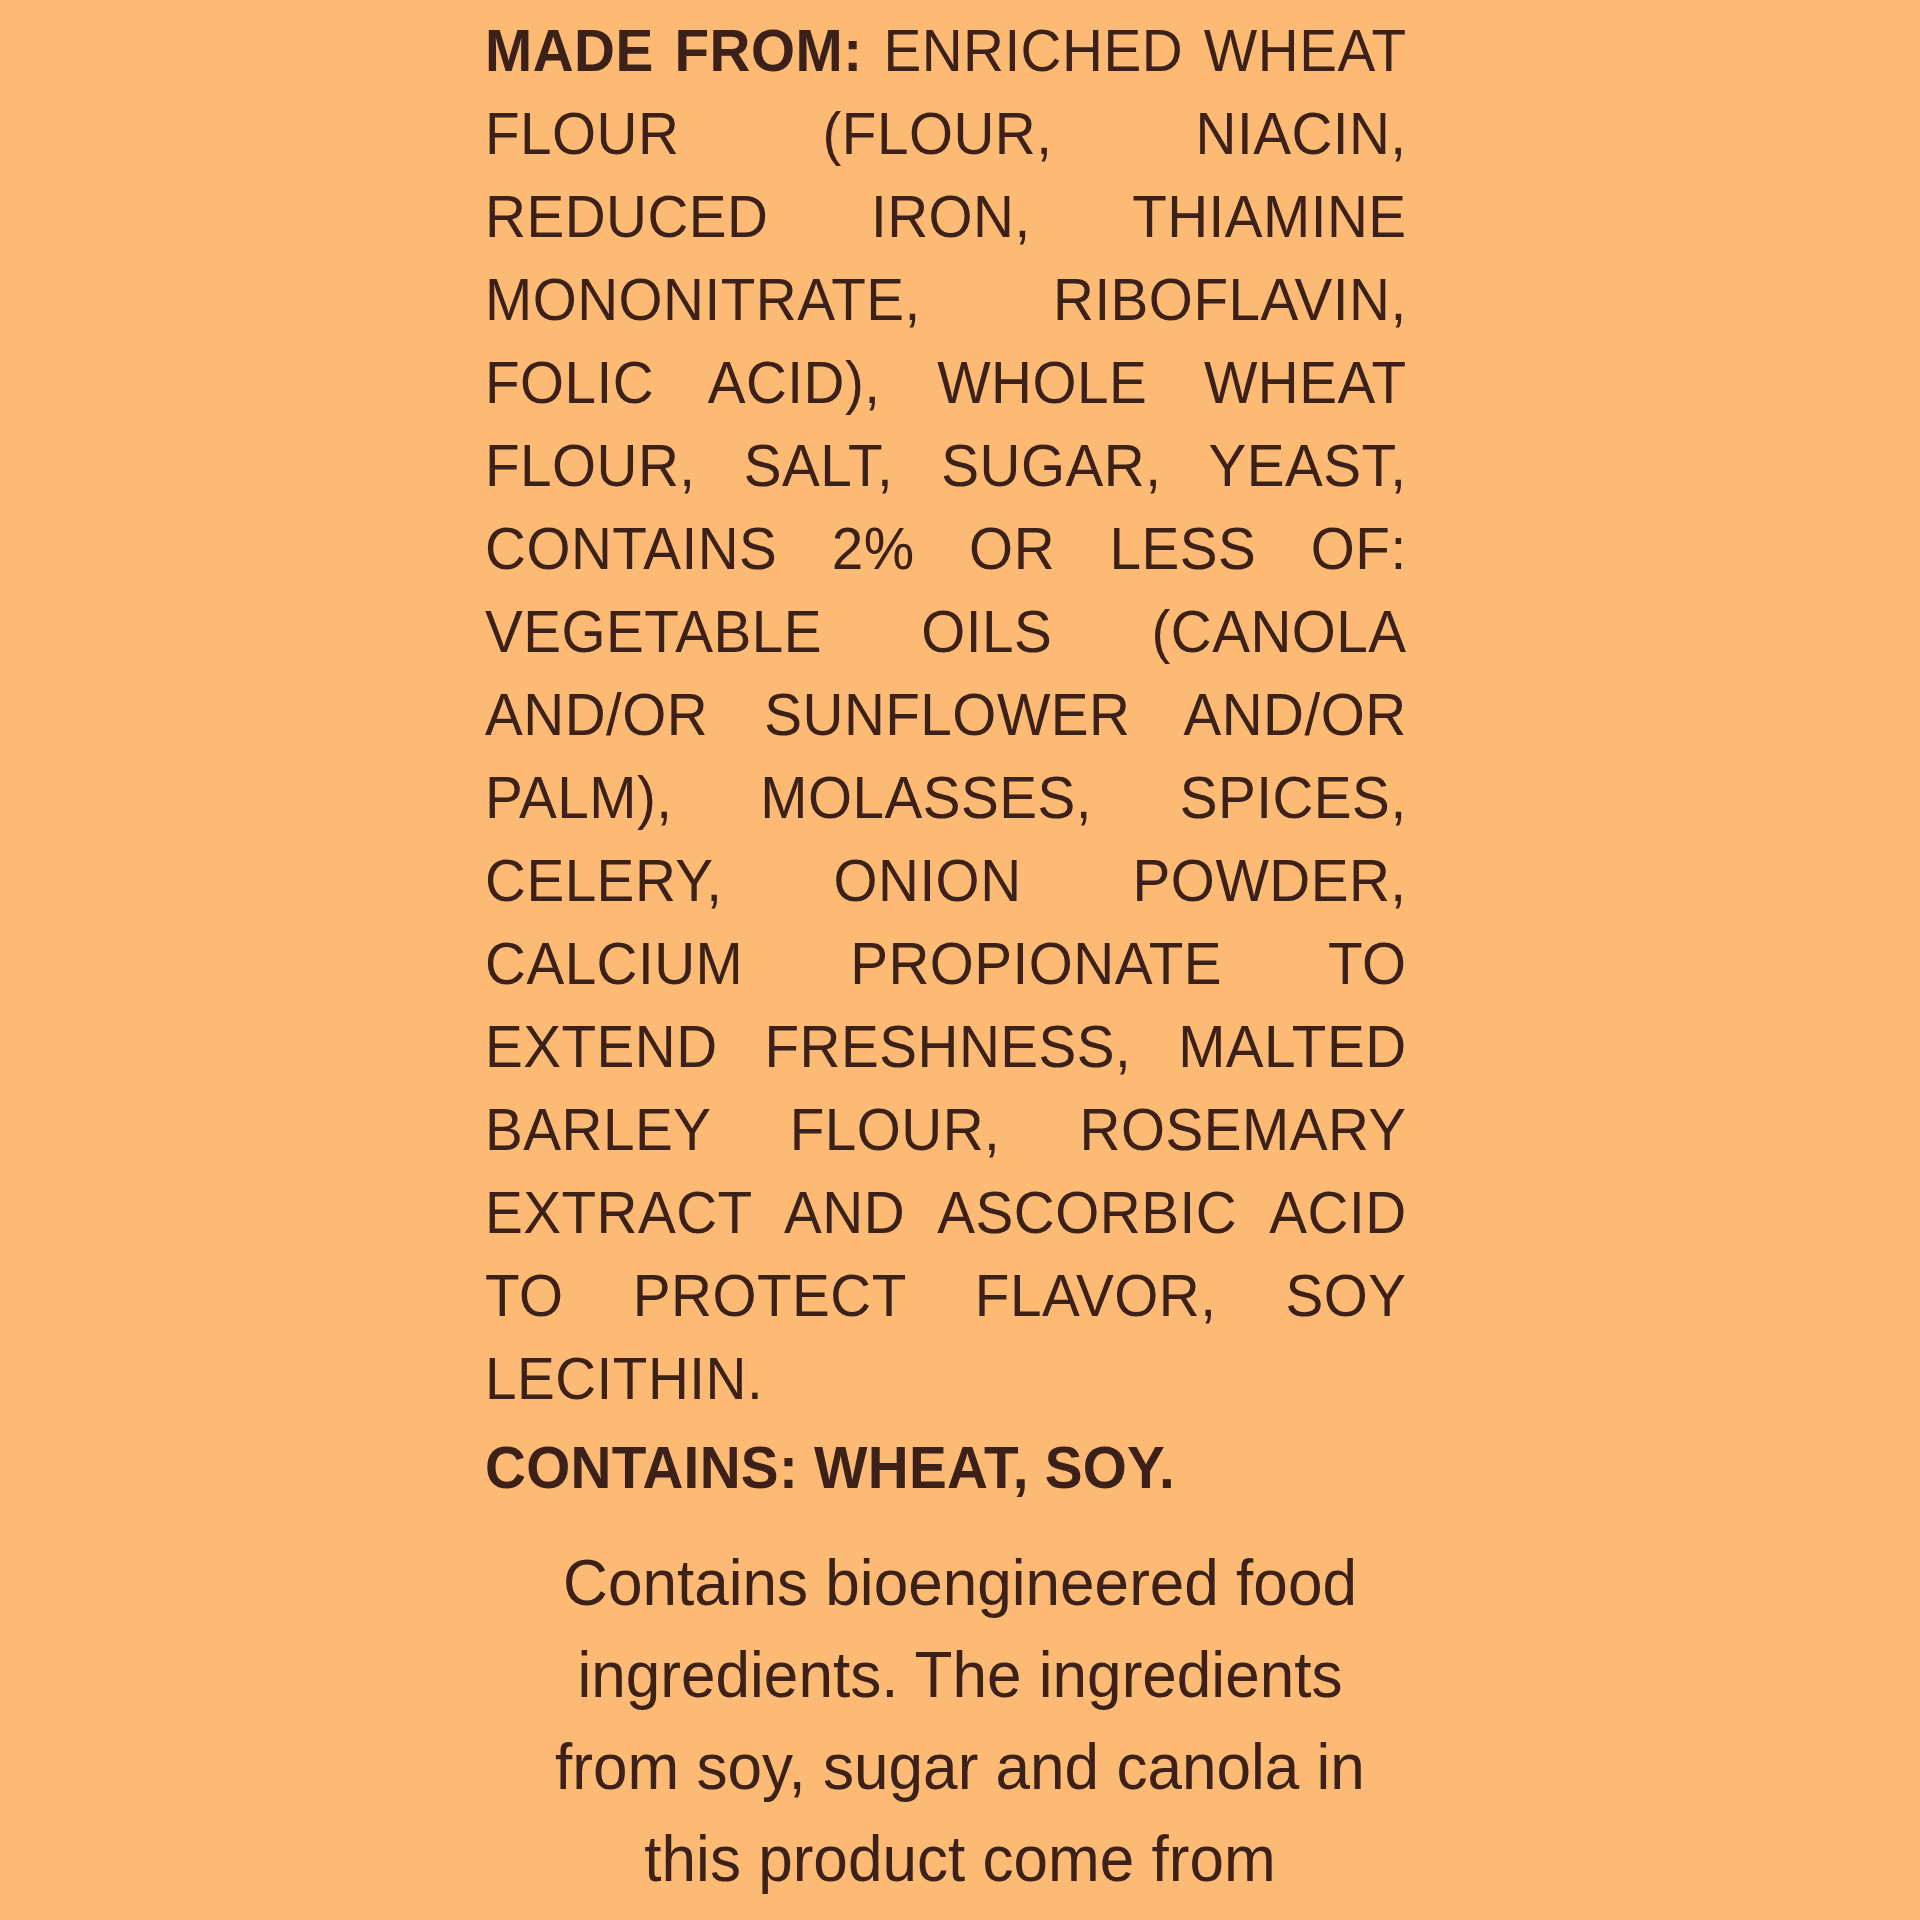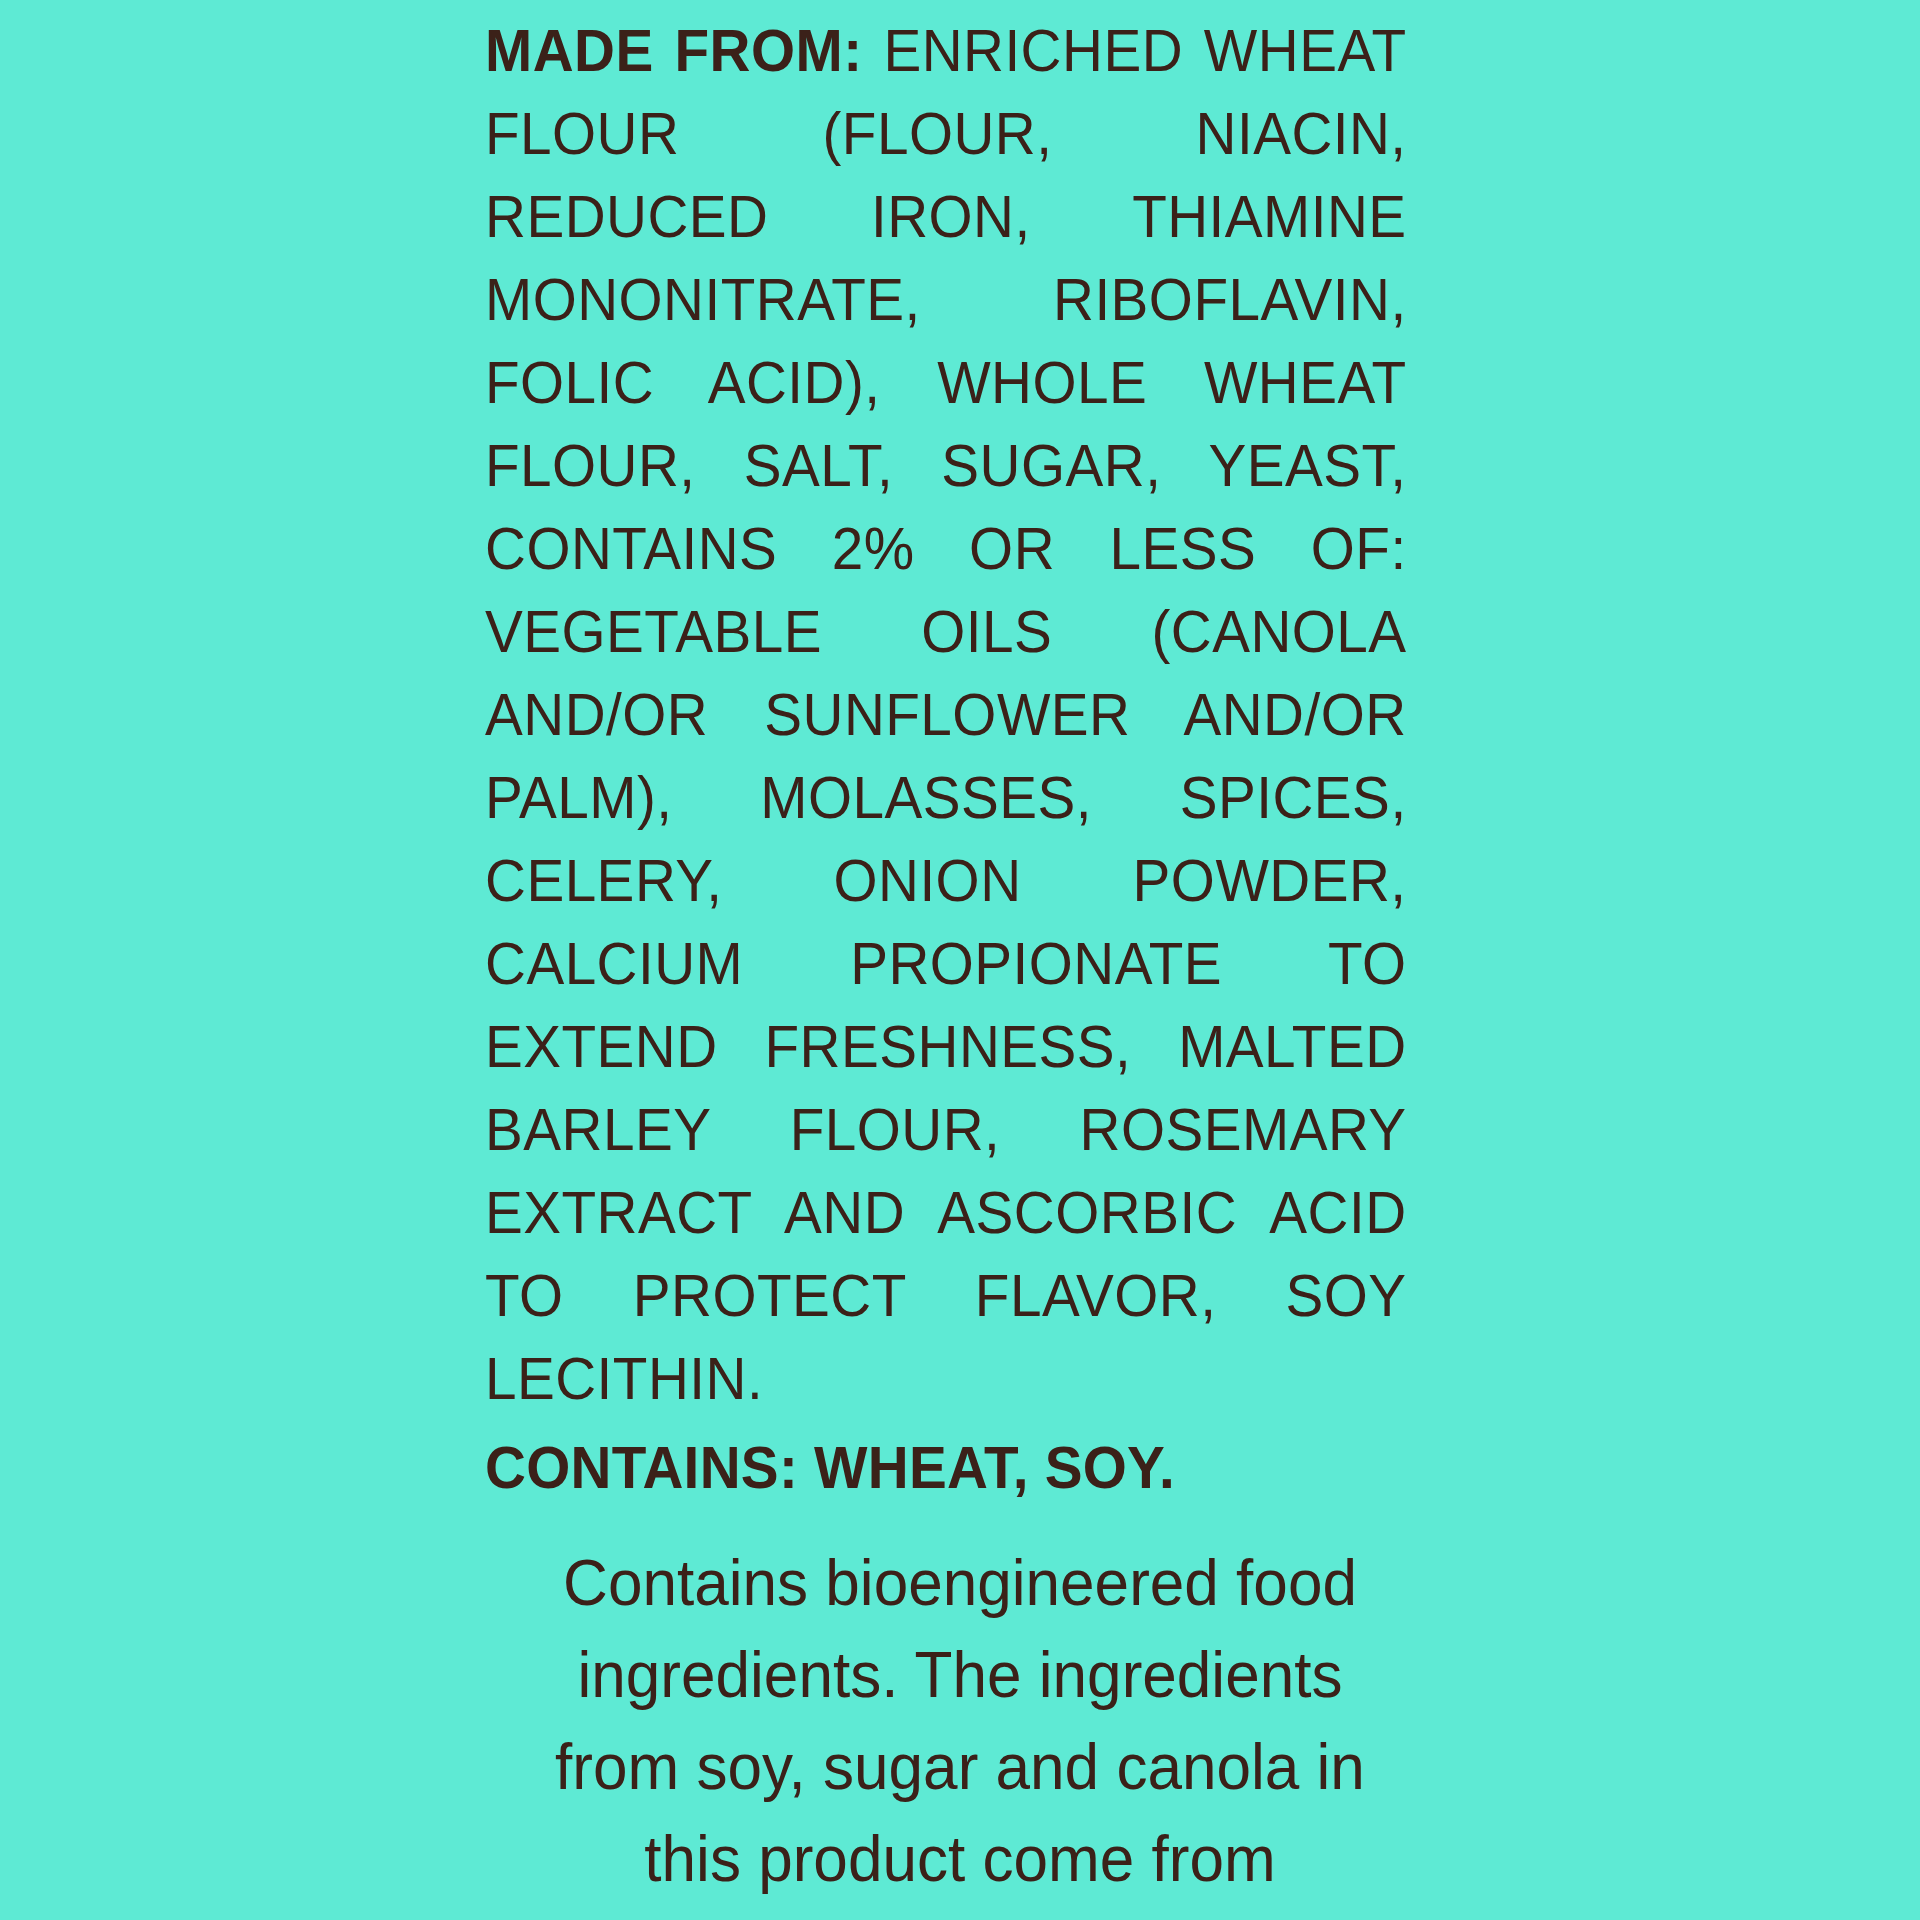--- a/index.html
+++ b/index.html
@@ -11,21 +11,21 @@
     width: 1920px;
     height: 1920px;
     font-family: "Liberation Sans", sans-serif;
     overflow: hidden;
   }
   .label-panel {
     box-sizing: border-box;
     width: 1920px;
     height: 1920px;
     padding: 10px 0 0 0;
-    background: #5eead4;
+    background: #fdba74;
     display: flex;
     flex-direction: column;
     align-items: center;
   }
   .ingredients-block {
     width: 960px;
     margin-left: 10px;
     color: #3b2119;
   }
   .ingredients-text {

